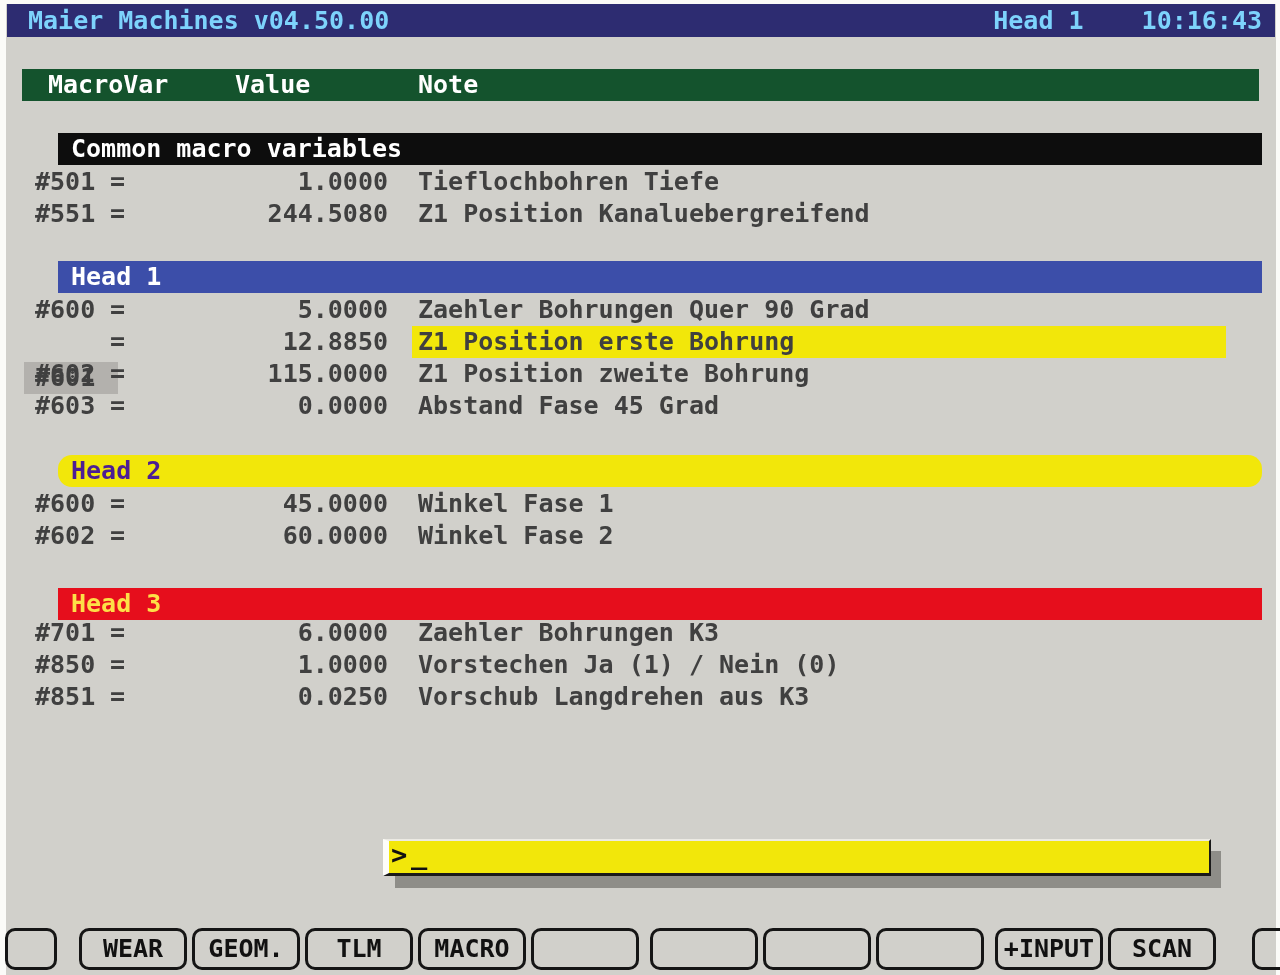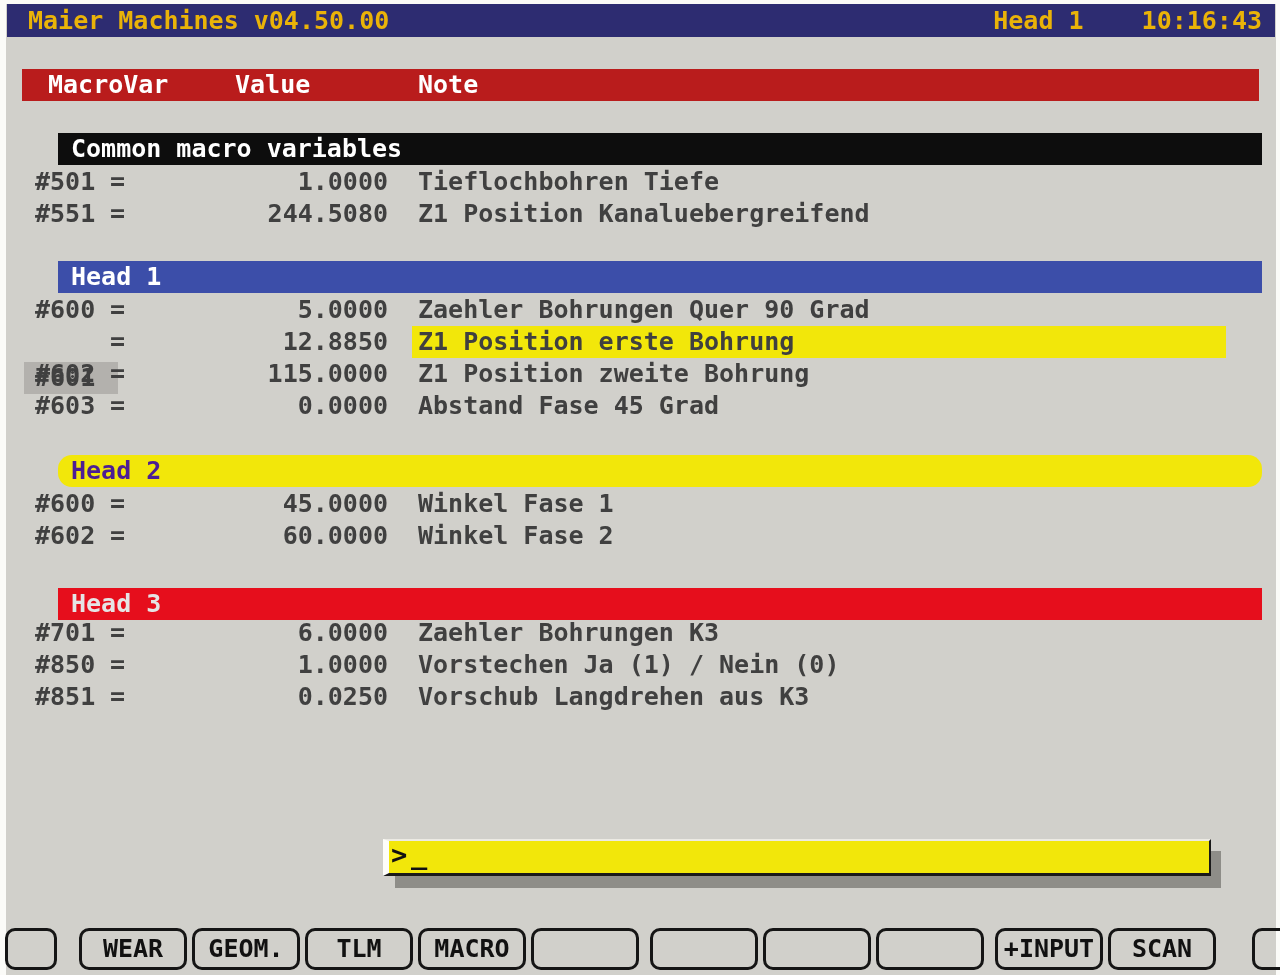--- a/index.html
+++ b/index.html
@@ -9,45 +9,45 @@
     font-family:"DejaVu Sans Mono","Liberation Mono",monospace;
     font-weight:bold;
     overflow:hidden;
   }
   .wrap{position:relative;width:1280px;height:975px;overflow:hidden;}
   .screen{position:absolute;left:6px;top:4px;width:1270px;height:971px;background:#d1d0cb;}
 
   
   .titlebar{
     position:absolute;left:7px;top:4px;width:1268px;height:33px;
-    background:#2d2c71;color:#eab308;
+    background:#2d2c71;color:#7dd3fc;
     display:flex;align-items:center;justify-content:space-between;
     font-size:25px;line-height:33px;
     padding:0 13px 0 21px;box-sizing:border-box;
   }
   .titlebar .right{display:flex;gap:58px;}
 
   
   .colheader{
     position:absolute;left:22px;top:69px;width:1237px;height:32px;
-    background:#b91c1c;color:#ffffff;font-size:25px;line-height:32px;
+    background:#14532d;color:#ffffff;font-size:25px;line-height:32px;
   }
   .colheader span{position:absolute;top:0;}
   .ch-var{left:26px;} .ch-val{left:213px;} .ch-note{left:396px;}
 
   
   .bar{
     position:absolute;left:22px;width:1204px;height:32px;
     font-size:25px;line-height:32px;margin-left:36px;
   }
   .bar span{position:absolute;left:13px;top:0;}
   .bar.common{background:#0d0d0d;color:#ffffff;}
   .bar.head1{background:#3c4ea9;color:#ffffff;}
   .bar.head2{background:#f2e70a;color:#4c1d95;border-radius:14px;}
-  .bar.head3{background:#e60e1c;color:#e5e5e5;}
+  .bar.head3{background:#e60e1c;color:#fde047;}
 
   
   .row{
     position:absolute;left:22px;width:1204px;height:32px;
     color:#404040;font-size:25px;line-height:32px;
   }
   .row span{position:absolute;top:0;height:32px;}
   .c-var{left:13px;}
   .c-eq{left:88px;}
   .c-val{left:150px;width:216px;text-align:right;}

